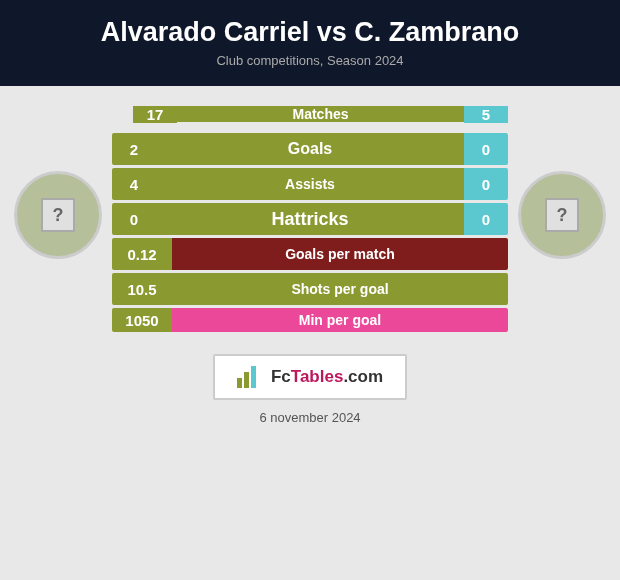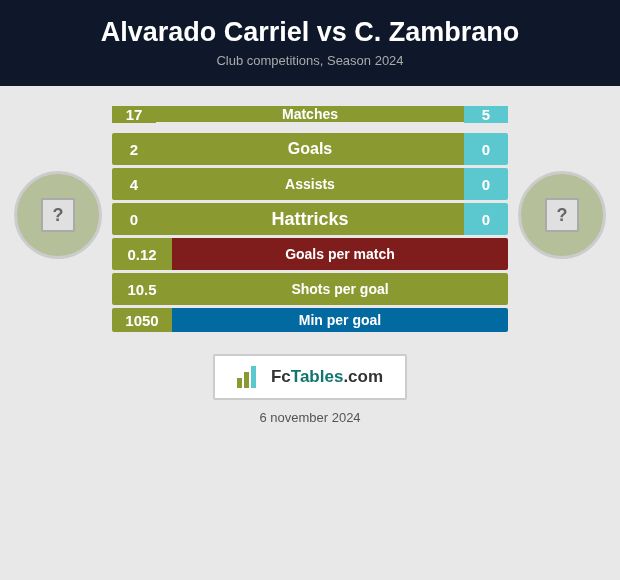--- a/index.html
+++ b/index.html
@@ -13,20 +13,21 @@
       flex-direction: column;
       align-items: center;
     }
 
     .stat-row {
       display: flex;
       align-items: center;
       height: 32px;
       border-radius: 3px;
       overflow: hidden;
+      margin-left: 21px;
     }
   </style>
 </head>
 <body>
 
 <div style="width:620px; background:#0f172a; padding: 16px 20px 18px; text-align:center;">
   <div style="font-size:27px; font-weight:bold; color:white; line-height:1.2;">Alvarado Carriel vs C. Zambrano</div>
   <div style="font-size:13px; color:#aaa; margin-top:5px;">Club competitions, Season 2024</div>
 </div>
 
@@ -69,37 +70,37 @@
         <div style="background:#7f1d1d; color:white; font-weight:bold; font-size:14px; flex:1; display:flex; align-items:center; justify-content:center;">Goals per match</div>
       </div>
 
       <div style="display:flex; height:32px; border-radius:2px; overflow:hidden;">
         <div style="background:#8a9a30; color:white; font-weight:bold; font-size:15px; width:60px; display:flex; align-items:center; justify-content:center; flex-shrink:0;">10.5</div>
         <div style="background:#8a9a30; color:white; font-weight:bold; font-size:14px; flex:1; display:flex; align-items:center; justify-content:center;">Shots per goal</div>
       </div>
 
       <div style="display:flex; height:24px; border-radius:2px; overflow:hidden;">
         <div style="background:#8a9a30; color:white; font-weight:bold; font-size:15px; width:60px; display:flex; align-items:center; justify-content:center; flex-shrink:0;">1050</div>
-        <div style="background:#0369a1; color:white; font-weight:bold; font-size:14px; flex:1; display:flex; align-items:center; justify-content:center;">Min per goal</div>
+        <div style="background:#ec4899; color:white; font-weight:bold; font-size:14px; flex:1; display:flex; align-items:center; justify-content:center;">Min per goal</div>
       </div>
 
     </div>
 
     <div style="width:88px; height:88px; background:#b5c09a; border-radius:50%; display:flex; align-items:center; justify-content:center; flex-shrink:0; border:3px solid #ccc;">
       <div style="width:34px; height:34px; background:#e0e0e0; border:2px solid #aaa; display:flex; align-items:center; justify-content:center; font-size:18px; font-weight:bold; color:#666;">?</div>
     </div>
 
   </div>
 
   <div style="margin-top:14px; background:white; border:2px solid #ccc; padding:8px 22px; display:flex; align-items:center; gap:8px; border-radius:2px;">
     <div style="width:26px; height:26px; display:flex; align-items:flex-end; gap:2px; padding-bottom:2px;">
       <div style="width:5px; height:10px; background:#8a9a30;"></div>
       <div style="width:5px; height:16px; background:#8a9a30;"></div>
       <div style="width:5px; height:22px; background:#5bc8d0;"></div>
     </div>
     <div style="font-size:17px; font-weight:bold; color:#333;">
-      <span style="color:#333;">Fc</span><span style="color:#0f766e;">Tables</span><span style="color:#333;">.com</span>
+      <span style="color:#333;">Fc</span><span style="color:#be185d;">Tables</span><span style="color:#333;">.com</span>
     </div>
   </div>
 
   <div style="margin-top:10px; font-size:13px; color:#555;">6 november 2024</div>
 
 </div>
 
 </body></html>

